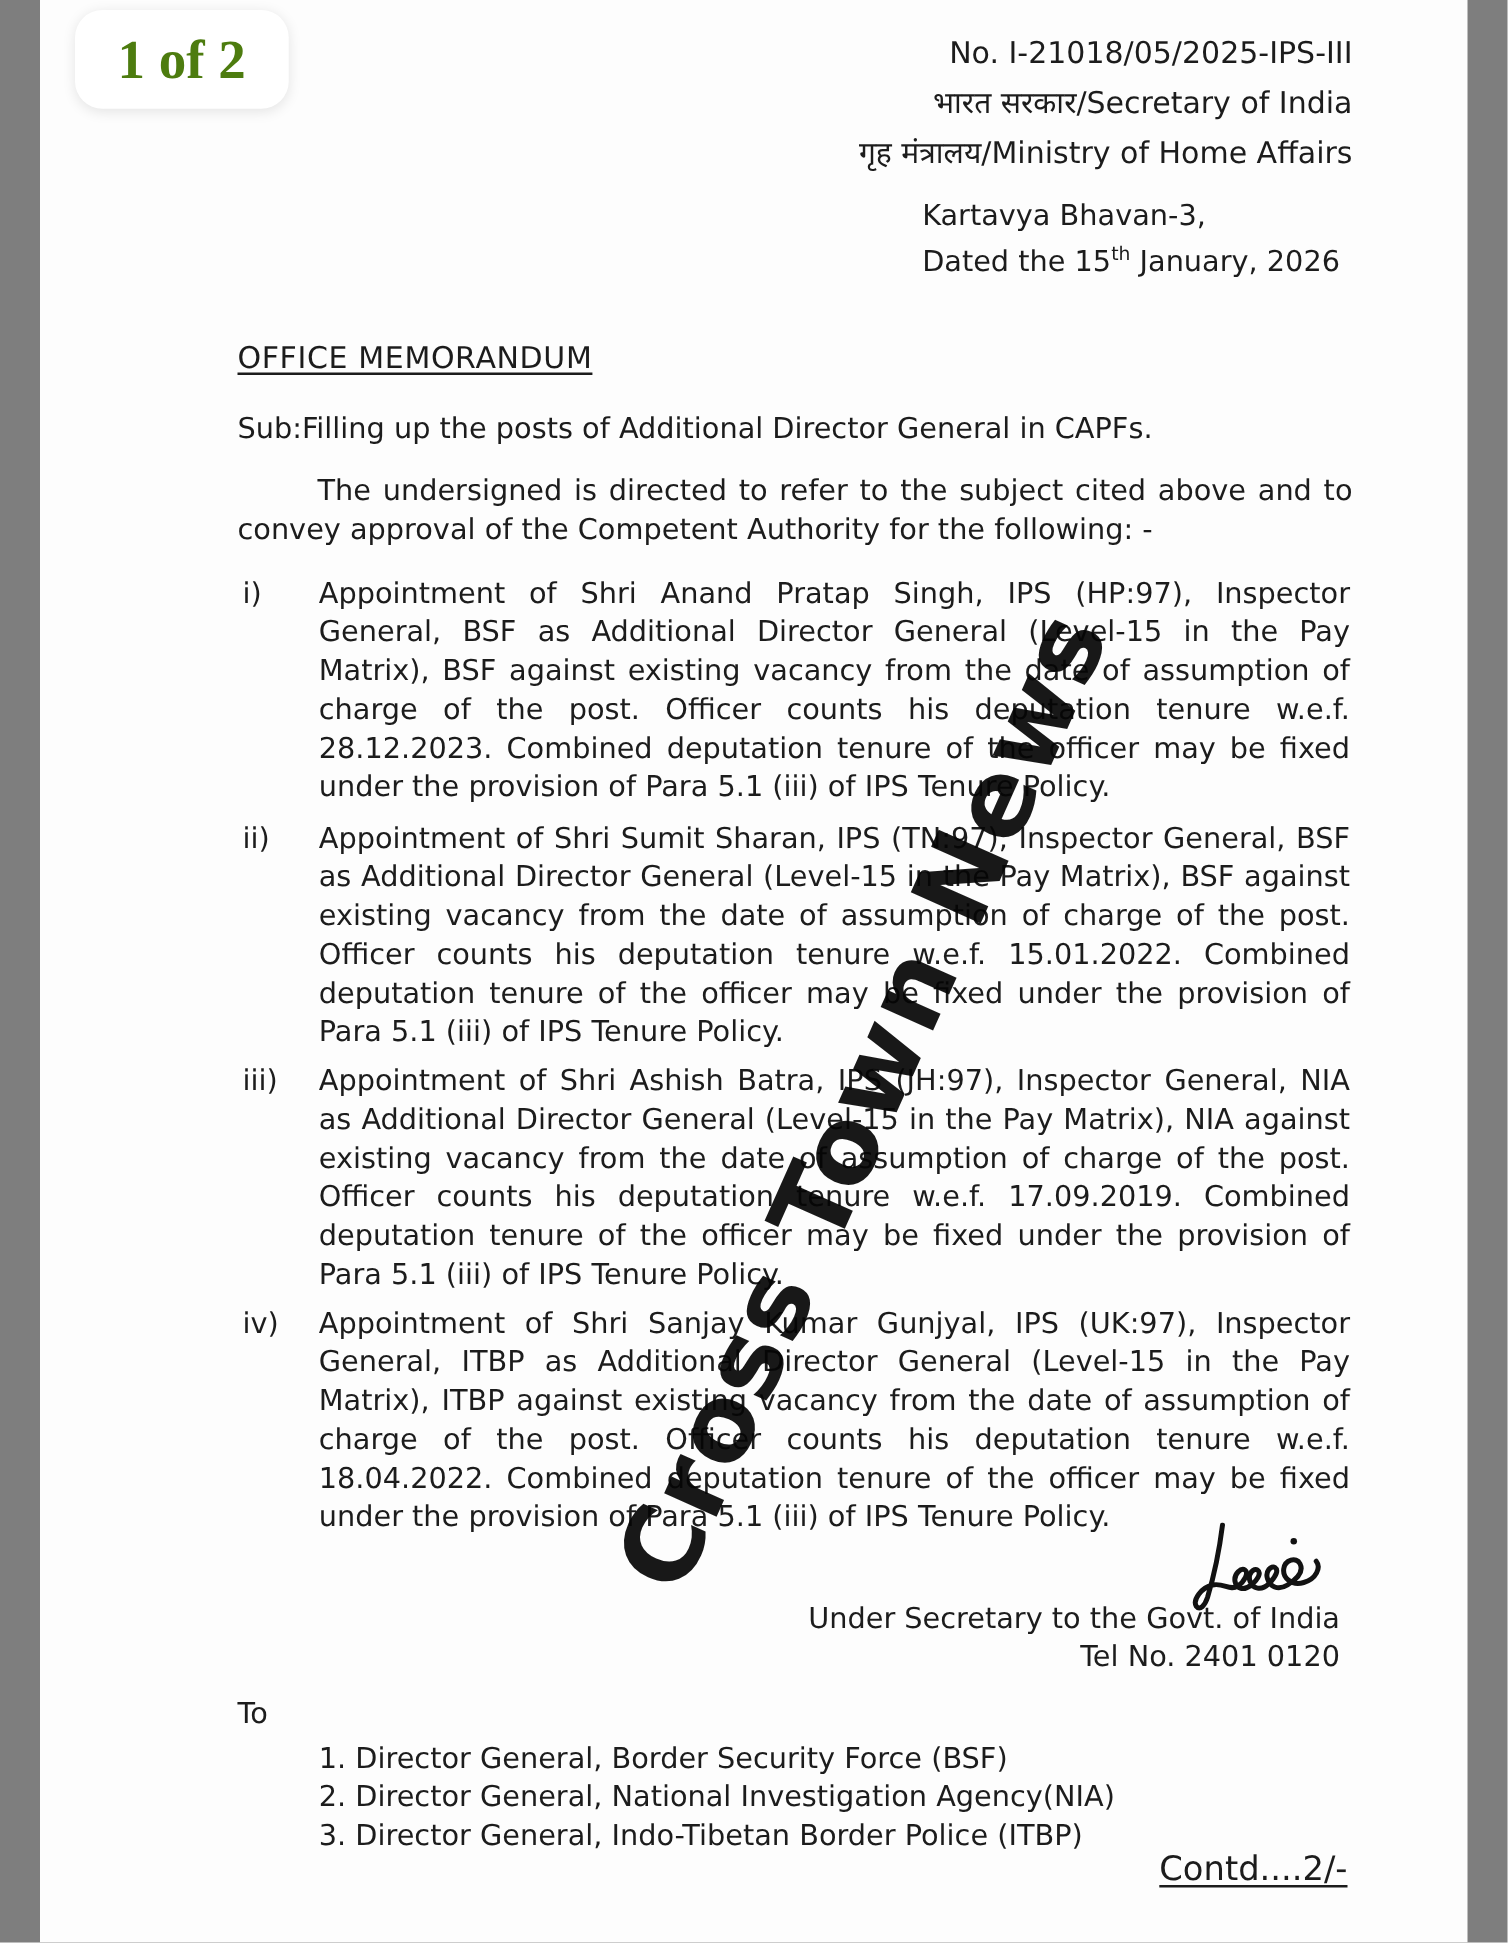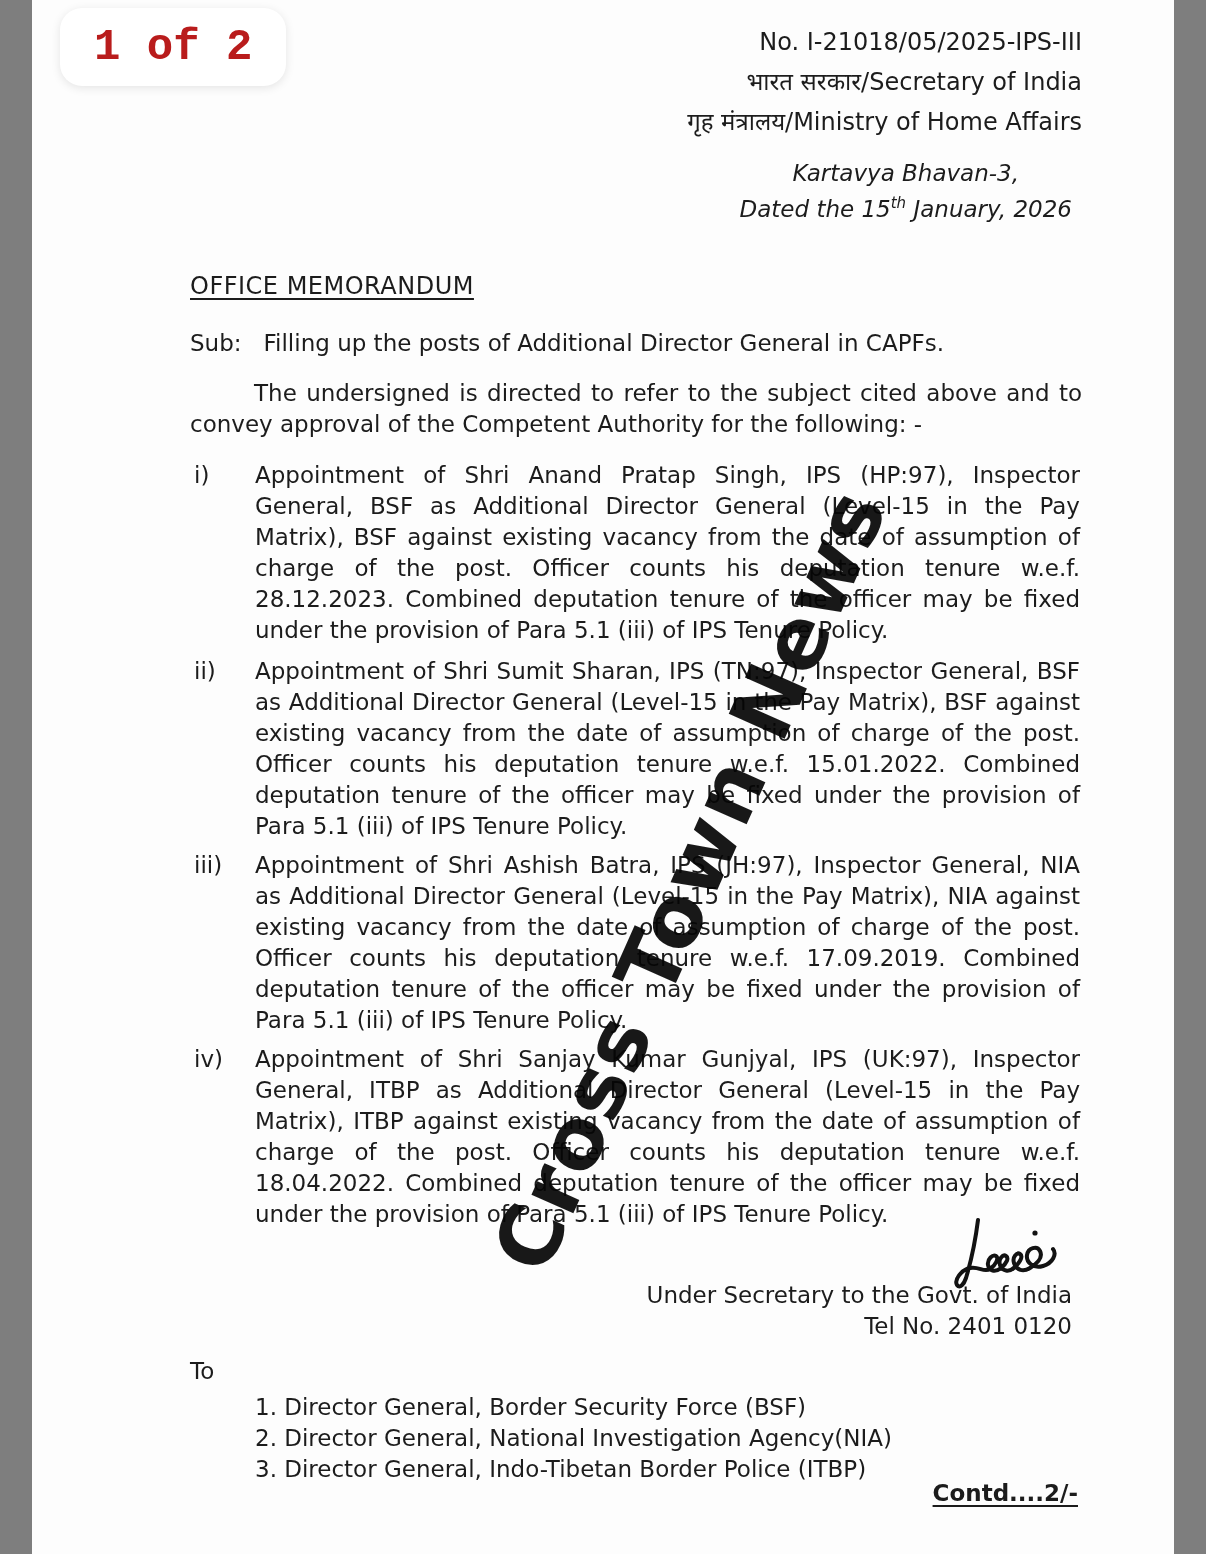--- a/index.html
+++ b/index.html
@@ -18,64 +18,63 @@
     background: #fdfdfd;
   }
   .stage { position: absolute; left: 0; top: 0; width: 1206px; height: 1554px; }
 
   .page-badge {
     position: absolute;
     left: 60px; top: 8px;
     background: #ffffff;
     border-radius: 22px;
     padding: 14px 34px;
-    font-family: Liberation Mono, monospace;
+    font-family: Liberation Serif, serif;
     font-weight: bold;
     font-size: 44px;
-    color: #b91c1c;
+    color: #4d7c0f;
     box-shadow: 0 2px 10px rgba(0,0,0,0.10);
     z-index: 30;
   }
 
   .hdr {
     position: absolute;
     left: 190px; top: 22px; width: 892px;
     text-align: right;
     font-size: 24px;
     line-height: 40px;
   }
 
   .addr-block {
     position: absolute;
     right: 134px; top: 158px;
-    text-align: center;
+    text-align: left;
     font-size: 23px;
     line-height: 30px;
     white-space: nowrap;
-    font-style: italic;
   }
   .addr-block sup { font-size: 15px; }
 
   .om-title {
     position: absolute;
     left: 190px; top: 272px; width: 892px;
     text-align: left;
     font-size: 24px;
     letter-spacing: 0.5px;
     text-decoration: underline;
     text-underline-offset: 4px;
   }
 
   .subject {
     position: absolute;
     left: 190px; top: 330px; width: 892px;
     font-size: 23px;
     white-space: nowrap;
   }
-  .subject .sub-label { margin-right: 22px; }
+  .subject .sub-label { }
 
   .intro {
     position: absolute;
     left: 190px; top: 378px; width: 892px;
     font-size: 23px;
     line-height: 31px;
     text-align: justify;
     text-align-last: left;
     text-indent: 64px;
   }
@@ -121,25 +120,24 @@
     position: absolute;
     left: 255px; top: 1392px;
     font-size: 23px;
     line-height: 31px;
     white-space: nowrap;
   }
 
   .contd {
     position: absolute;
     right: 128px; top: 1480px;
-    font-size: 23px;
+    font-size: 27px;
     text-decoration: underline;
     text-underline-offset: 4px;
     white-space: nowrap;
-    font-weight: bold;
   }
 
   .watermark {
     position: absolute;
     left: 690px; top: 880px;
     transform: translate(-50%, -50%) rotate(-66deg);
     transform-origin: center center;
     font-size: 84px;
     font-weight: bold;
     color: #050505;

